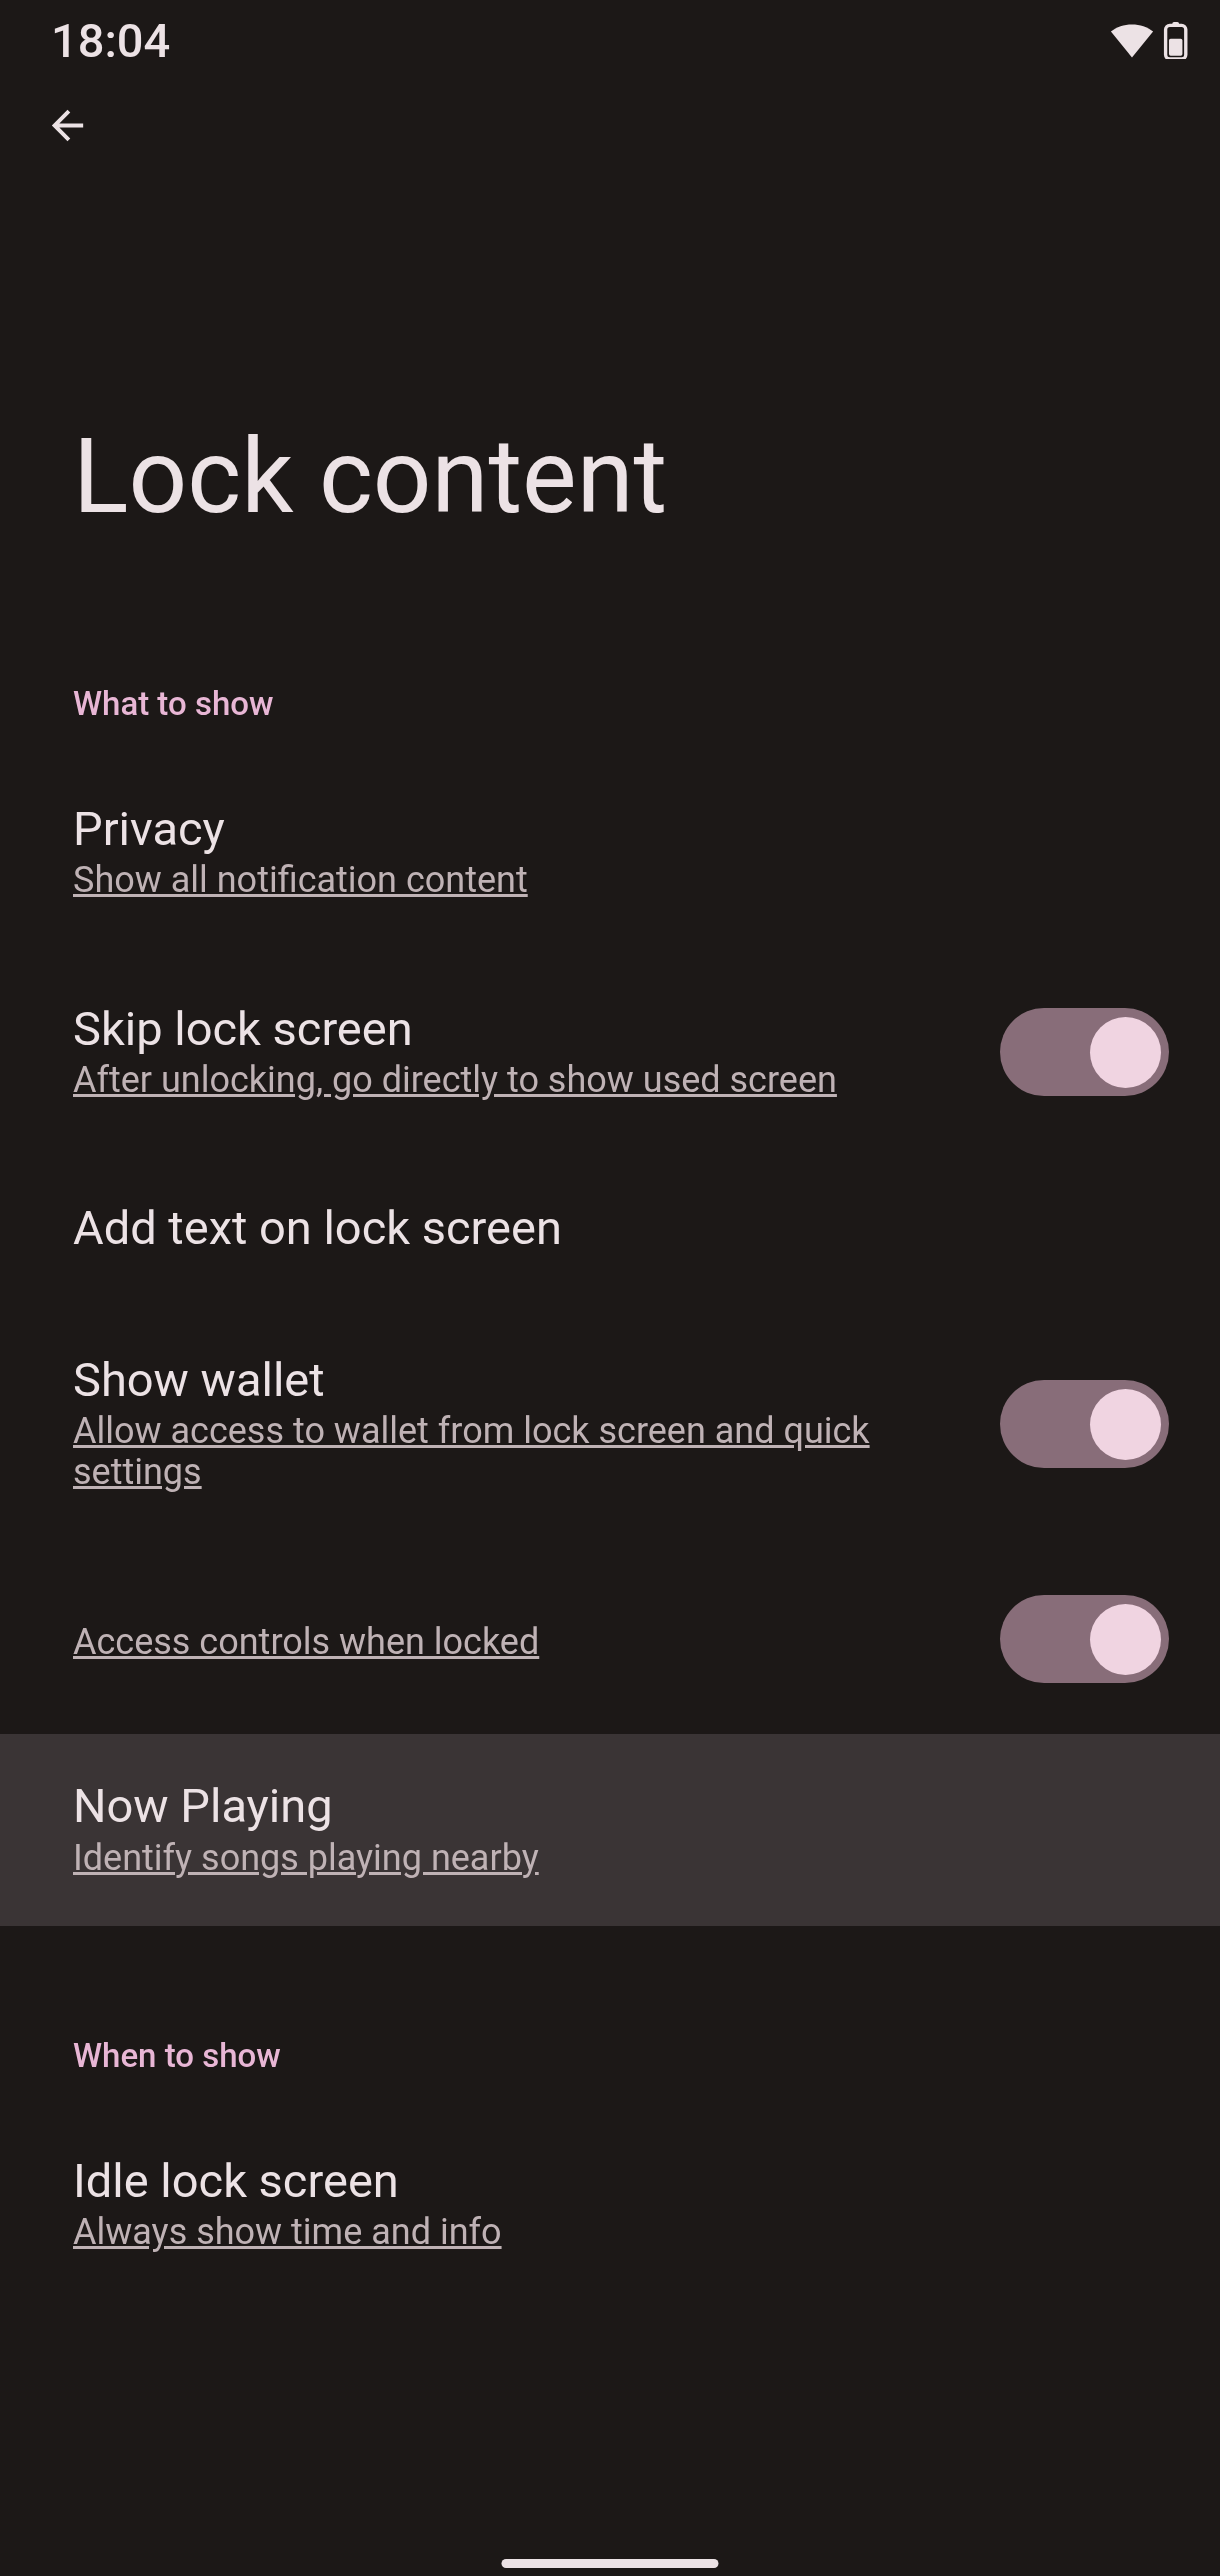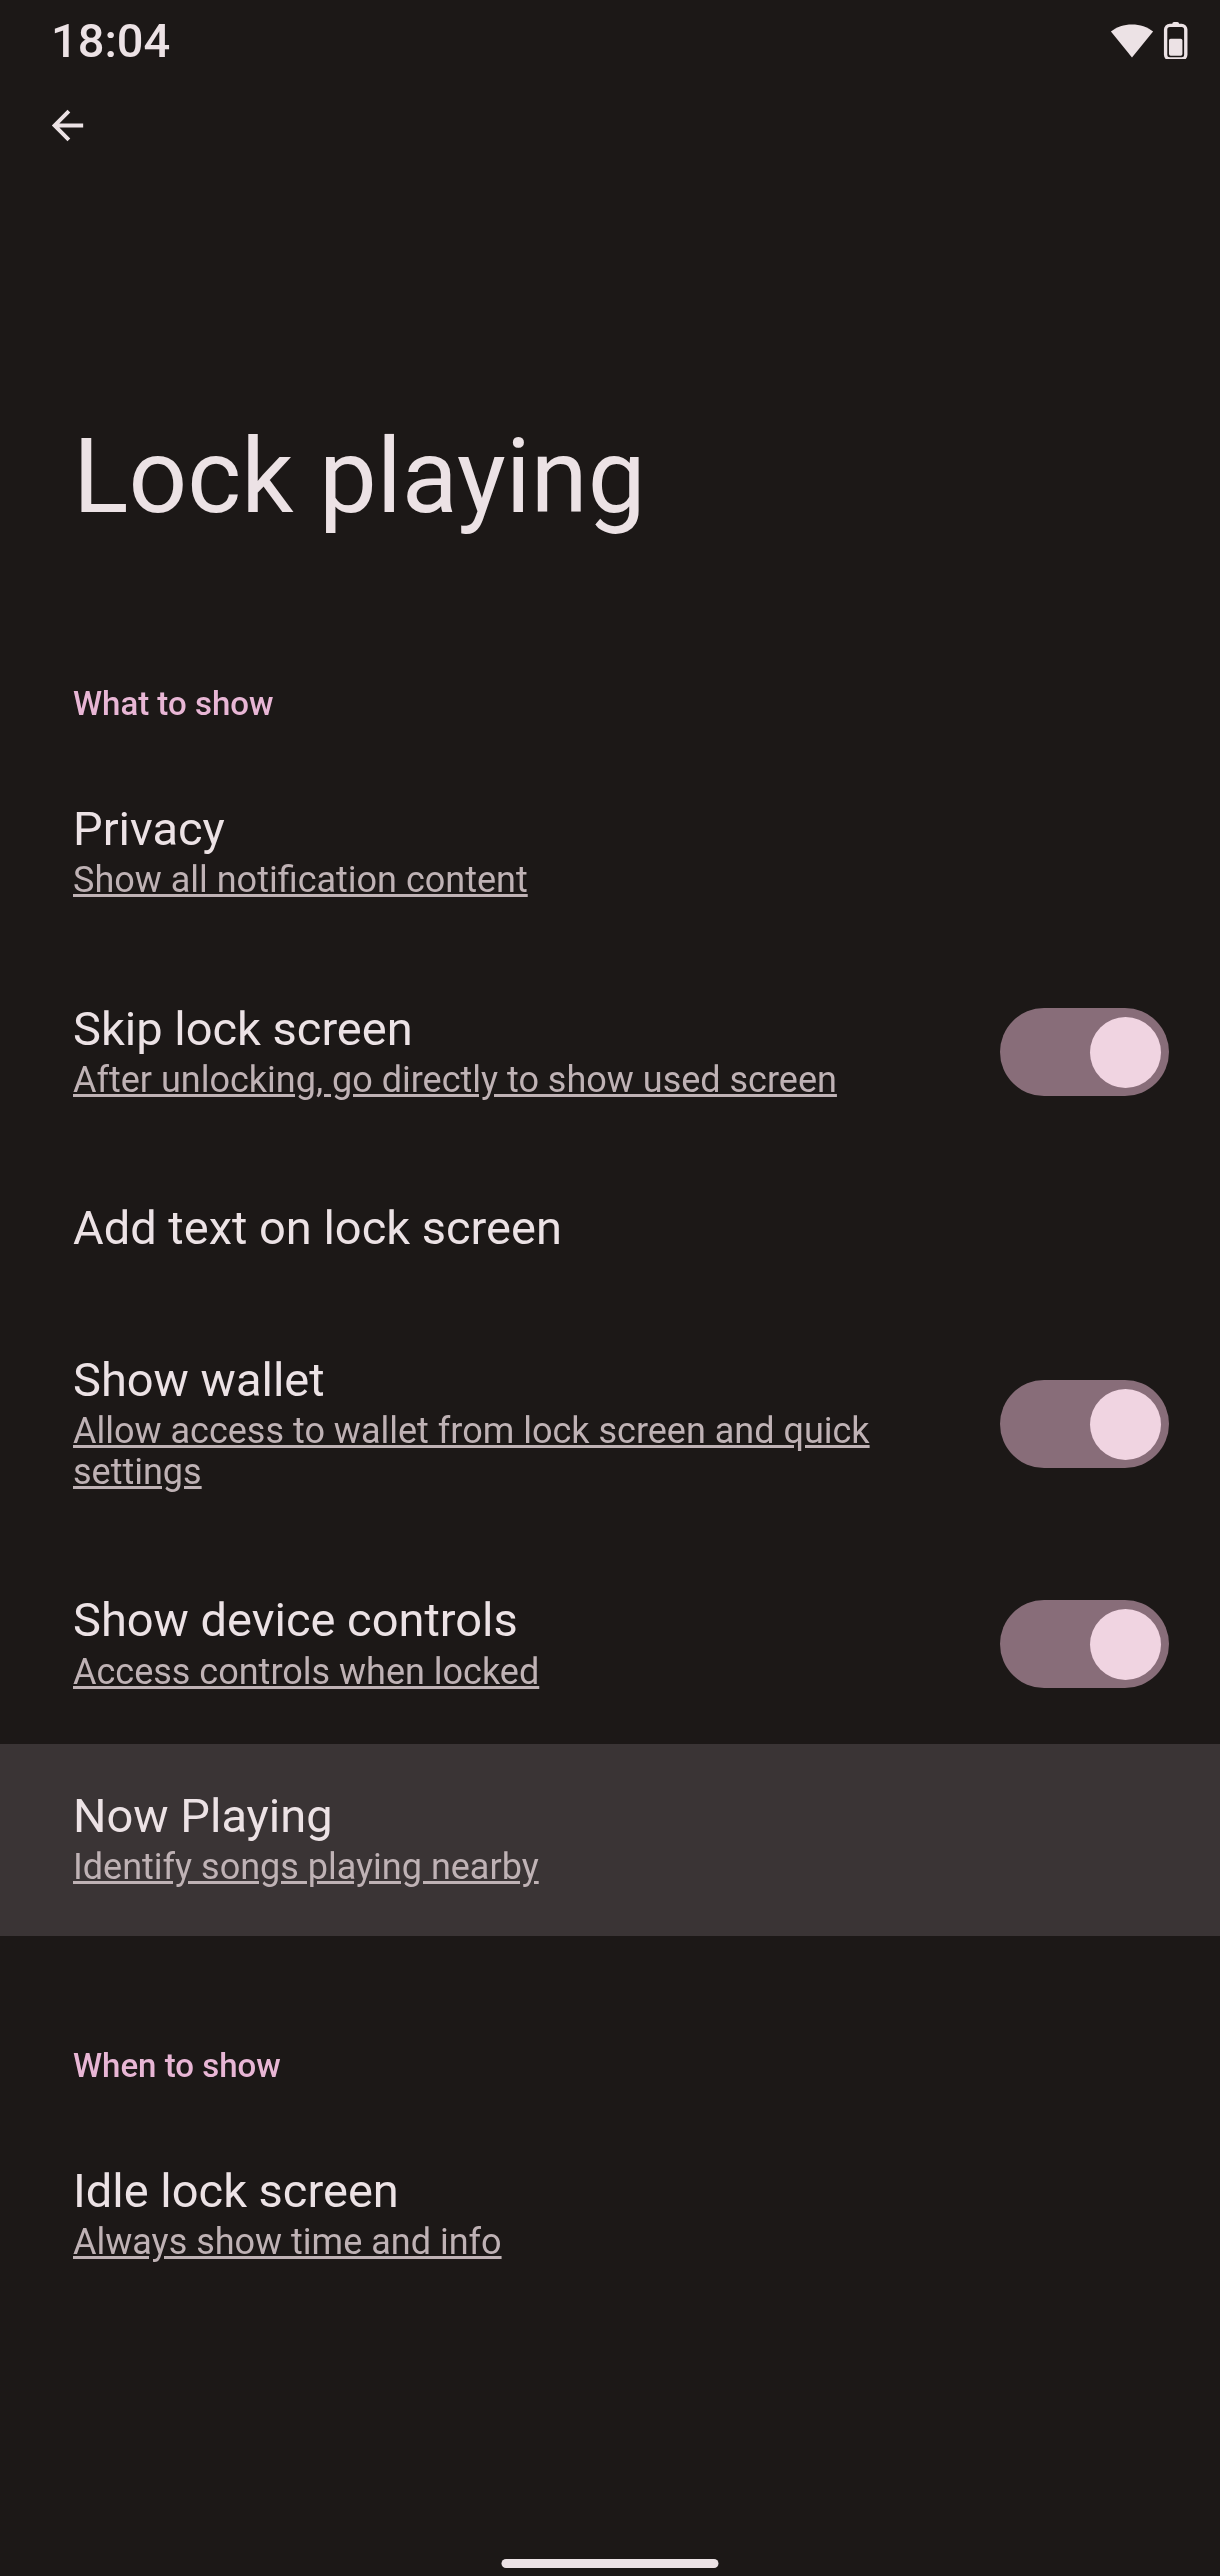--- a/index.html
+++ b/index.html
@@ -135,21 +135,21 @@
 
 <div class="appbar">
   <button class="back-btn">
     <svg width="47" height="47" viewBox="0 0 24 24">
       <path d="M20 11H7.83l5.59-5.59L12 4l-8 8 8 8 1.41-1.41L7.83 13H20v-2z" fill="#ece2e5"></path>
     </svg>
   </button>
 </div>
 
 <div class="title-area">
-  <h1 class="page-title">Lock playing</h1>
+  <h1 class="page-title">Lock content</h1>
 </div>
 
 <div class="section-header">What to show</div>
 
 <div class="item first-in-section">
   <div class="item-text">
     <div class="item-label">Privacy</div>
     <div class="item-summary">Show all notification content</div>
   </div>
 </div>
@@ -175,21 +175,20 @@
     <div class="item-label">Show wallet</div>
     <div class="item-summary">Allow access to wallet from lock screen and quick settings</div>
   </div>
   <div class="toggle">
       <div class="thumb"></div>
     </div>
 </div>
 
 <div class="item">
   <div class="item-text">
-    <div class="item-label">Show device controls</div>
     <div class="item-summary">Access controls when locked</div>
   </div>
   <div class="toggle">
       <div class="thumb"></div>
     </div>
 </div>
 
 <div class="item highlighted">
   <div class="item-text">
     <div class="item-label">Now Playing</div>

